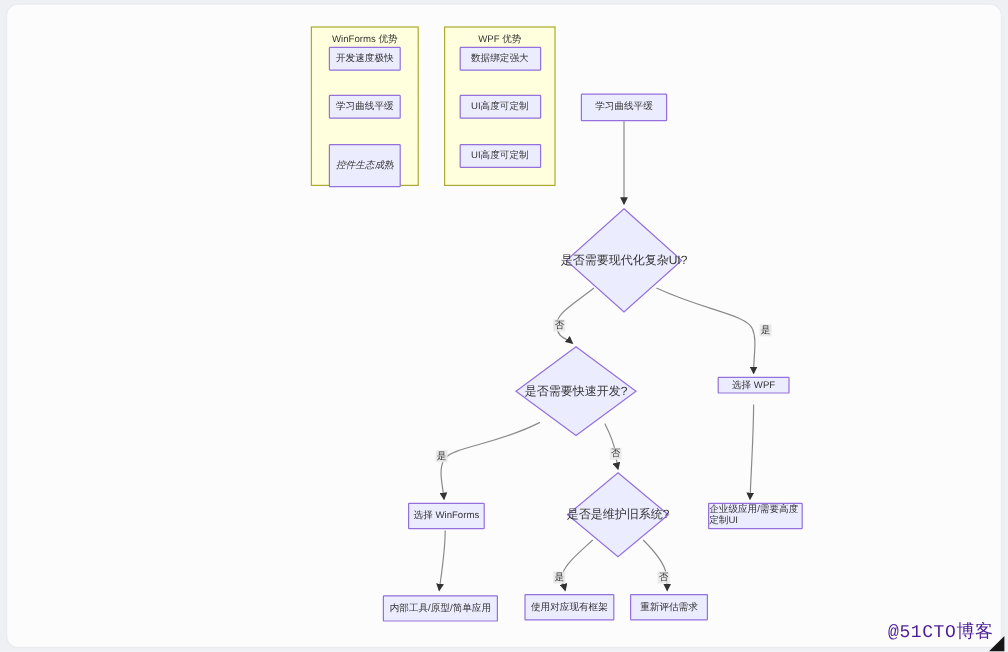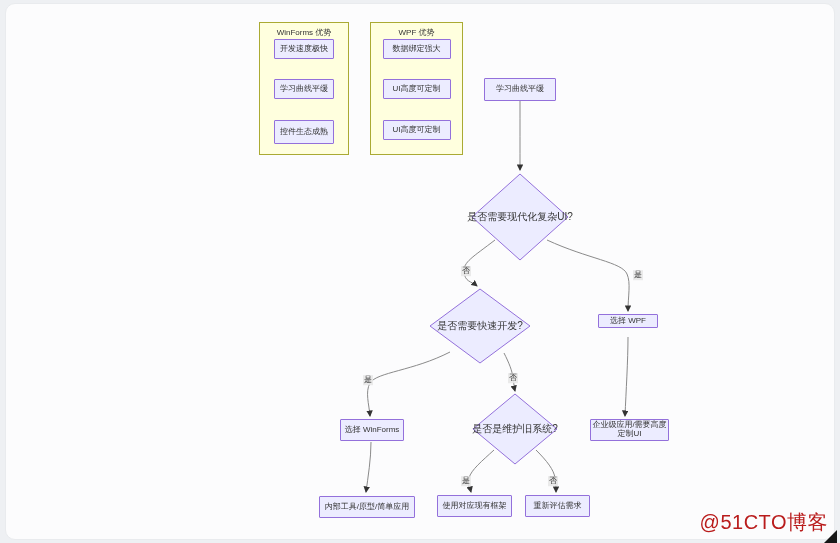--- a/index.html
+++ b/index.html
@@ -8,46 +8,46 @@
   .stage { position:relative; width:840px; height:543px; background:#eef0f3; overflow:hidden; }
   .card { position:absolute; left:5px; top:3px; right:5px; bottom:3px;
           background:#fcfcfd; border:1px solid #e9ebee; border-radius:10px; }
   .group { position:absolute; background:var(--group-fill,#ffffde);
            border:1px solid var(--group-border,#aaaa33); z-index:2; }
   .group-title { position:absolute; top:4px; left:0; right:0; text-align:center;
                  font-size:8px; color:#333; }
   .gnode { position:absolute; left:50%; transform:translateX(-50%); }
   .nodebox { background:var(--node-fill,#ECECFF); border:1px solid var(--node-border,#9370DB);
              color:#333; font-size:8px; display:flex; align-items:center; justify-content:center;
-             text-align:center; border-radius:1px; line-height:1.1; }
+             border-radius:1px; line-height:1.1; }
   .node { position:absolute; z-index:3; }
   svg.edges { position:absolute; left:0; top:0; z-index:2; pointer-events:none; }
   .dtext { position:absolute; z-index:3; font-size:10px; color:#333;
            transform:translate(-50%,-50%); white-space:nowrap; }
   .elabel { position:absolute; z-index:4; font-size:8px; color:#333;
             background:rgba(232,232,232,.9); padding:0 1px; line-height:1.2;
             transform:translate(-50%,-50%); }
-  .watermark { position:absolute; right:12px; bottom:7px; font-size:20px;
-               color:#b91c1c; z-index:5; letter-spacing:.5px; }
+  .watermark { position:absolute; right:12px; bottom:7px; font-size:15px;
+               color:#4c1d95; z-index:5; letter-spacing:.5px;font-family:Liberation Mono, monospace; }
   .corner-triangle { position:absolute; right:3px; bottom:0; width:0; height:0;
             border-left:13px solid transparent; border-bottom:13px solid #161616; z-index:6; }
   .diamond { fill:var(--node-fill,#ECECFF); stroke:var(--node-border,#9370DB); stroke-width:1; }
   .edge { fill:none; stroke:var(--edge,#8a8a8a); stroke-width:1; }
 </style>
 </head>
 <body>
 
 <div class="stage">
   <div class="card"></div>
 
   <div class="group" style="left:259px; top:22px; width:90px; height:133px;">
     <div class="group-title">WinForms 优势</div>
     <div class="gnode nodebox" style="top:16px; width:60px; height:20px;">开发速度极快</div>
     <div class="gnode nodebox" style="top:56px; width:60px; height:20px;">学习曲线平缓</div>
-    <div class="gnode nodebox" style="top:97px; width:60px; height:24px;">控件生态成熟</div>
+    <div class="gnode nodebox" style="top:97px; width:60px; height:36px;font-style:italic;">控件生态成熟</div>
   </div>
 
   <div class="group" style="left:370px; top:22px; width:93px; height:133px;">
     <div class="group-title">WPF 优势</div>
     <div class="gnode nodebox" style="top:16px; width:68px; height:20px;">数据绑定强大</div>
     <div class="gnode nodebox" style="top:56px; width:68px; height:20px;">UI高度可定制</div>
     <div class="gnode nodebox" style="top:97px; width:68px; height:20px;">UI高度可定制</div>
   </div>
 
   <svg class="edges" width="840" height="543" viewBox="0 0 840 543">

